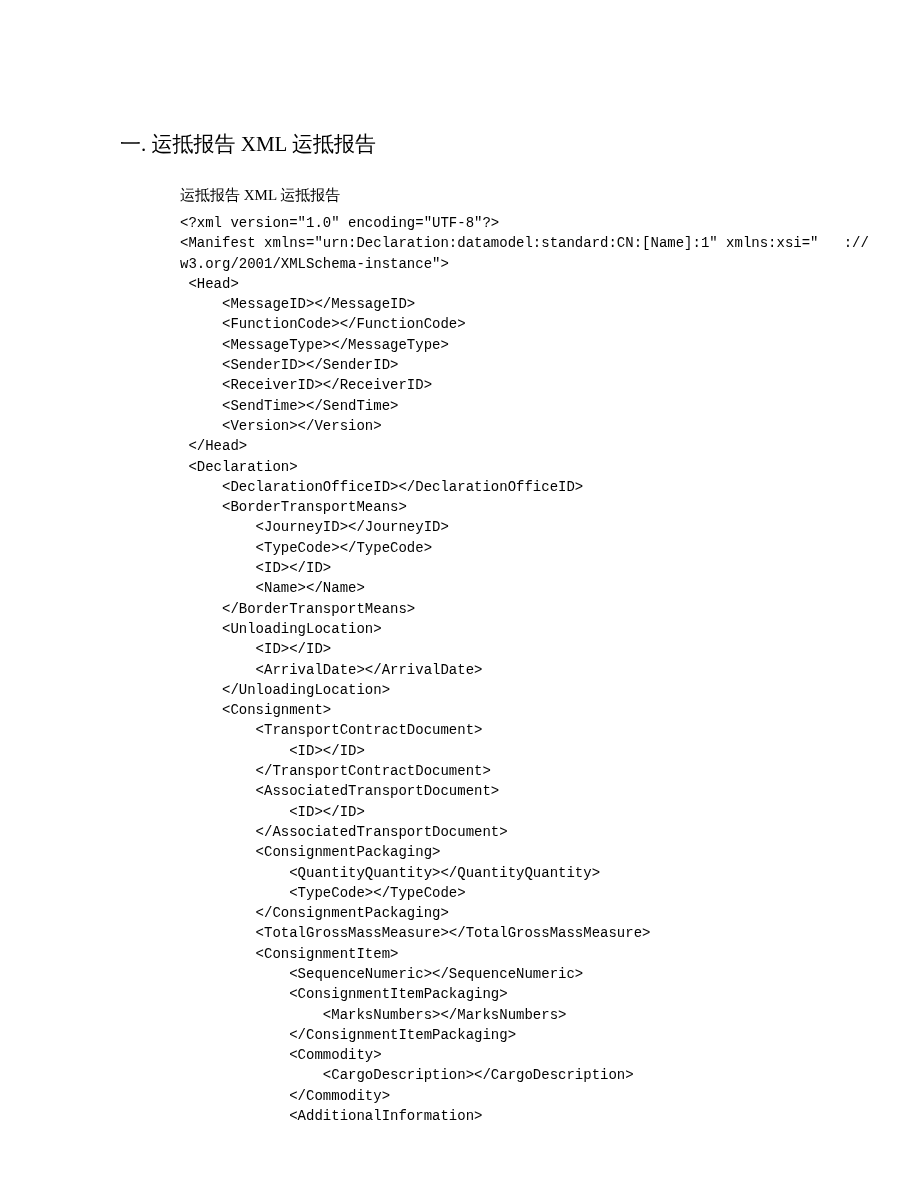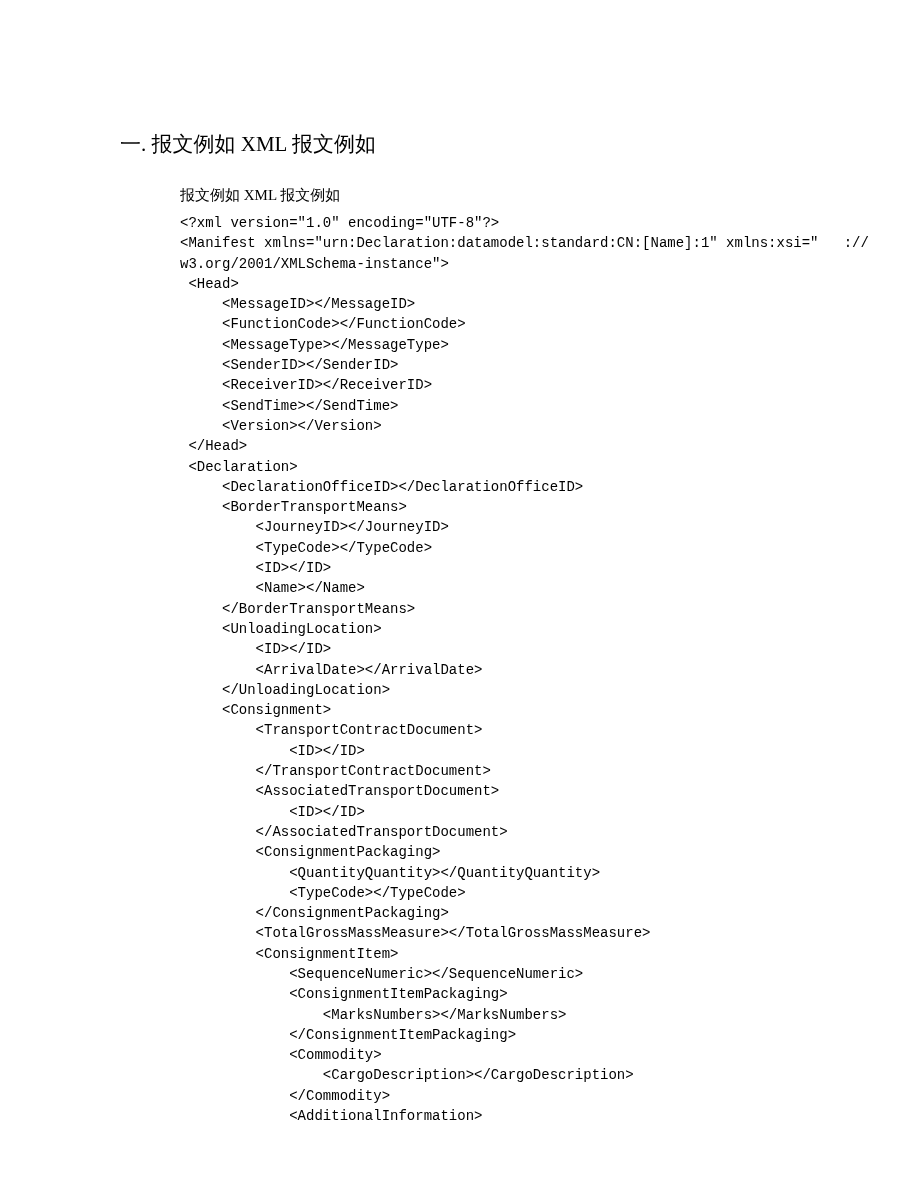--- a/index.html
+++ b/index.html
@@ -32,22 +32,22 @@
     line-height: 1.45;
     white-space: pre;
     margin-left: 60px;
     color: #000;
   }
 </style>
 </head>
 <body>
 
 <div class="page">
-  <div class="heading">一. 报文例如 XML 报文例如</div>
-  <div class="subheading">报文例如 XML 报文例如</div>
+  <div class="heading">一. 运抵报告 XML 运抵报告</div>
+  <div class="subheading">运抵报告 XML 运抵报告</div>
   <div class="code-block">&lt;?xml version="1.0" encoding="UTF-8"?&gt;
 &lt;Manifest xmlns="urn:Declaration:datamodel:standard:CN:[Name]:1" xmlns:xsi="   ://
 w3.org/2001/XMLSchema-instance"&gt;
  &lt;Head&gt;
      &lt;MessageID&gt;&lt;/MessageID&gt;
      &lt;FunctionCode&gt;&lt;/FunctionCode&gt;
      &lt;MessageType&gt;&lt;/MessageType&gt;
      &lt;SenderID&gt;&lt;/SenderID&gt;
      &lt;ReceiverID&gt;&lt;/ReceiverID&gt;
      &lt;SendTime&gt;&lt;/SendTime&gt;

